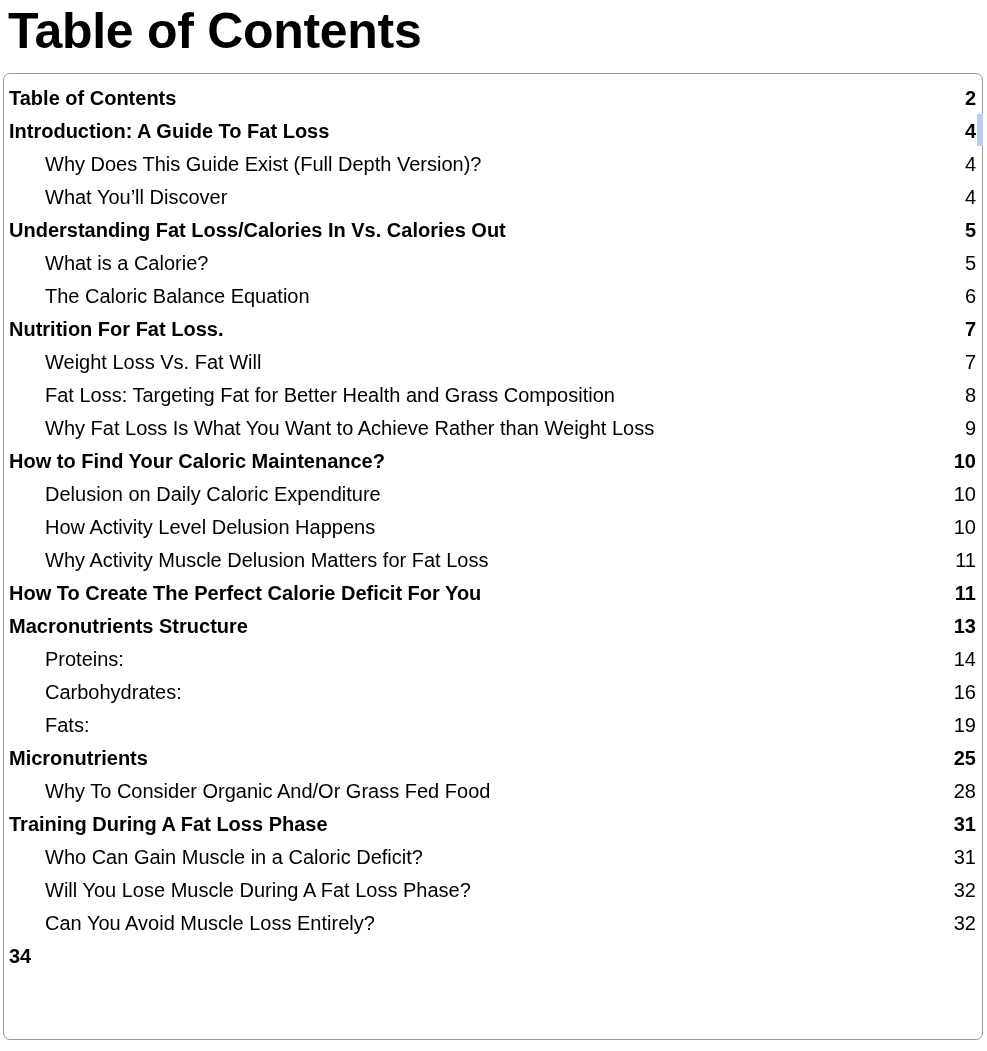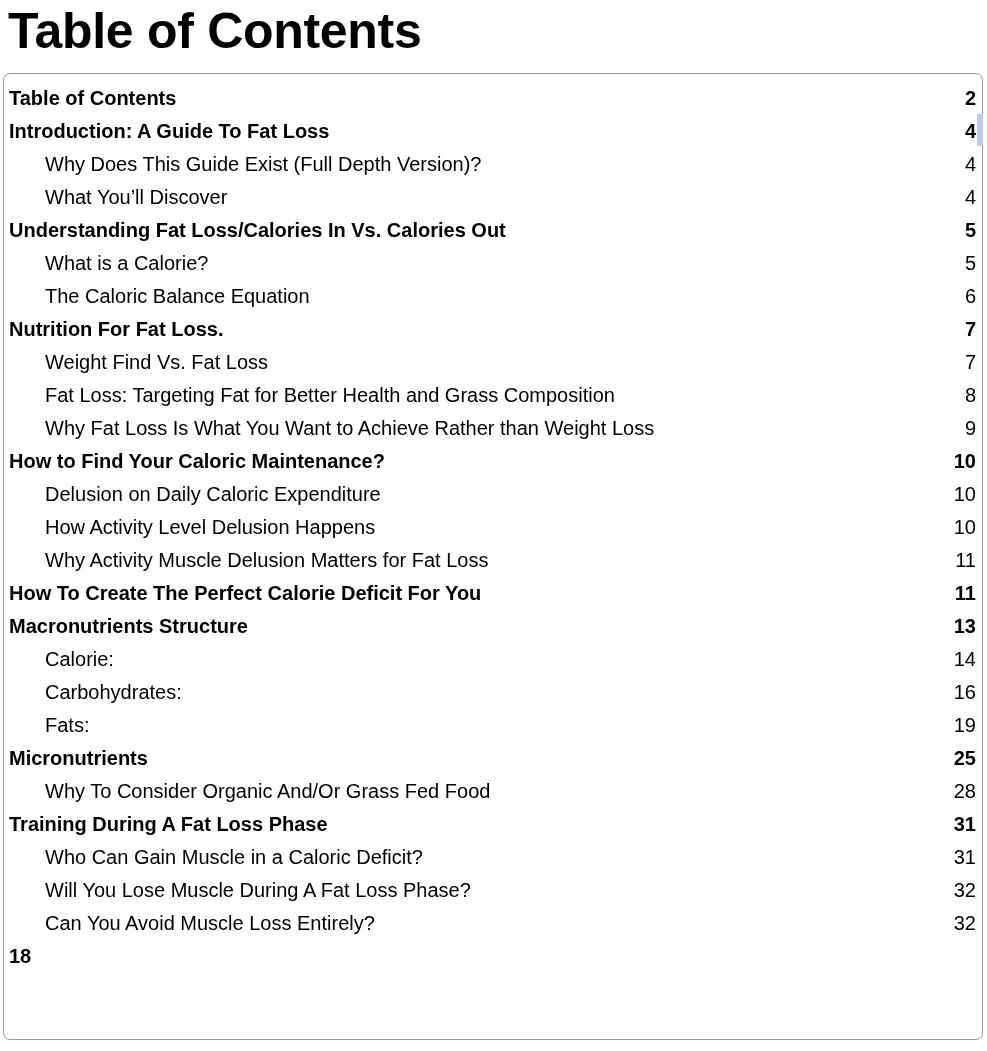--- a/index.html
+++ b/index.html
@@ -108,21 +108,21 @@
       </li>
       <li class="toc-row level-2">
         <span class="toc-title">The Caloric Balance Equation</span>
         <span class="toc-page">6</span>
       </li>
       <li class="toc-row level-1">
         <span class="toc-title">Nutrition For Fat Loss.</span>
         <span class="toc-page">7</span>
       </li>
       <li class="toc-row level-2">
-        <span class="toc-title">Weight Find Vs. Fat Loss</span>
+        <span class="toc-title">Weight Loss Vs. Fat Will</span>
         <span class="toc-page">7</span>
       </li>
       <li class="toc-row level-2">
         <span class="toc-title">Fat Loss: Targeting Fat for Better Health and Grass Composition</span>
         <span class="toc-page">8</span>
       </li>
       <li class="toc-row level-2">
         <span class="toc-title">Why Fat Loss Is What You Want to Achieve Rather than Weight Loss</span>
         <span class="toc-page">9</span>
       </li>
@@ -144,21 +144,21 @@
       </li>
       <li class="toc-row level-1">
         <span class="toc-title">How To Create The Perfect Calorie Deficit For You</span>
         <span class="toc-page">11</span>
       </li>
       <li class="toc-row level-1">
         <span class="toc-title">Macronutrients Structure</span>
         <span class="toc-page">13</span>
       </li>
       <li class="toc-row level-2">
-        <span class="toc-title">Calorie:</span>
+        <span class="toc-title">Proteins:</span>
         <span class="toc-page">14</span>
       </li>
       <li class="toc-row level-2">
         <span class="toc-title">Carbohydrates:</span>
         <span class="toc-page">16</span>
       </li>
       <li class="toc-row level-2">
         <span class="toc-title">Fats:</span>
         <span class="toc-page">19</span>
       </li>
@@ -180,16 +180,16 @@
       </li>
       <li class="toc-row level-2">
         <span class="toc-title">Will You Lose Muscle During A Fat Loss Phase?</span>
         <span class="toc-page">32</span>
       </li>
       <li class="toc-row level-2">
         <span class="toc-title">Can You Avoid Muscle Loss Entirely?</span>
         <span class="toc-page">32</span>
       </li>
       <li class="toc-row level-1">
-        <span class="toc-page">18</span>
+        <span class="toc-page">34</span>
       </li>
     </ul>
 </div>
 
 </body></html>

